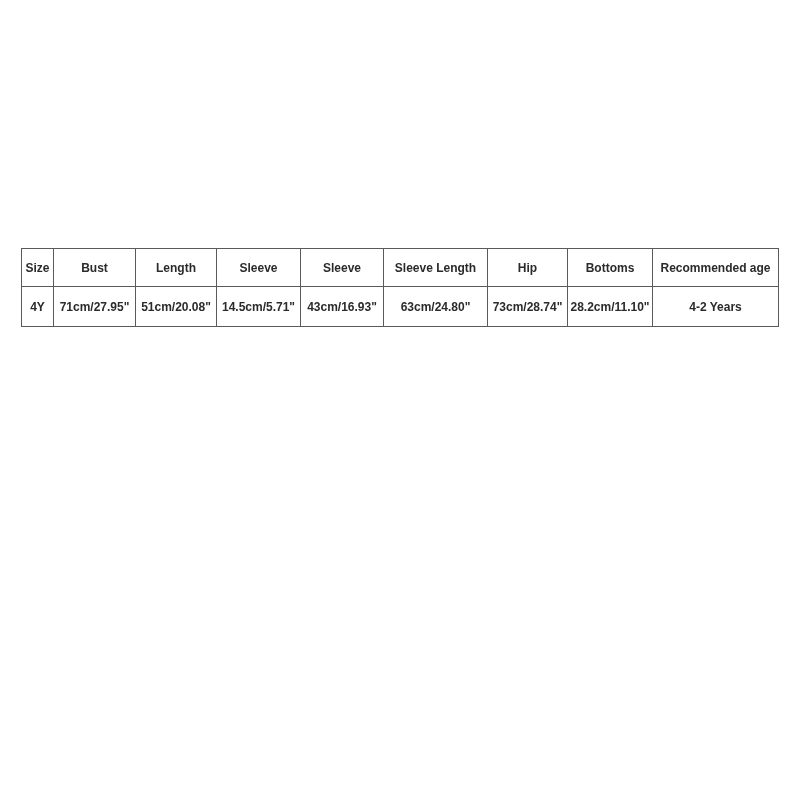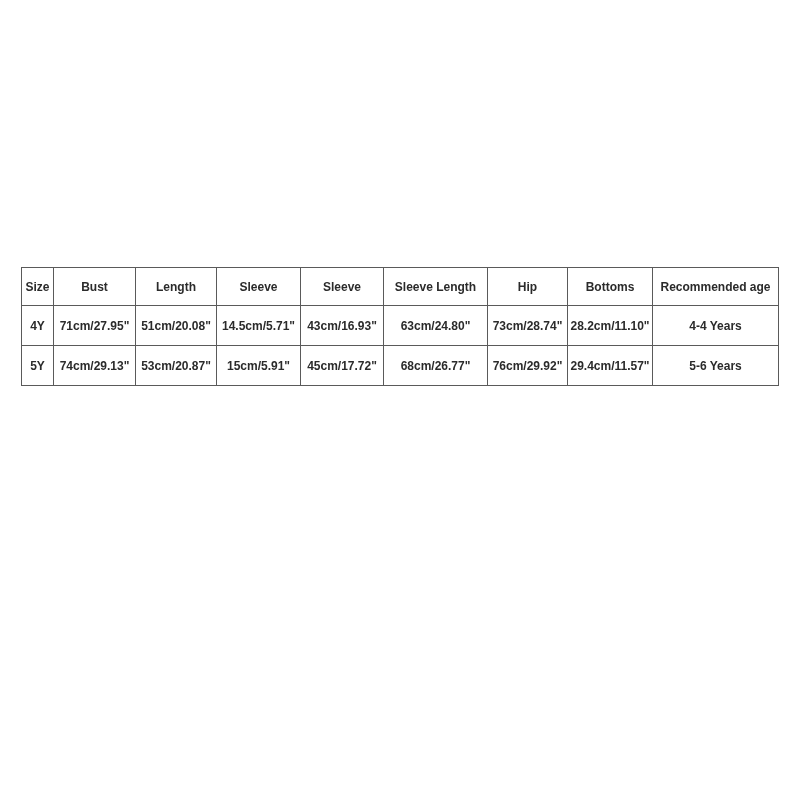--- a/index.html
+++ b/index.html
@@ -13,21 +13,21 @@
   .page {
     position: relative;
     width: 800px;
     height: 800px;
     background: #ffffff;
     overflow: hidden;
   }
   .table-wrap {
     position: absolute;
     left: 21px;
-    top: 267px;
+    top: 248px;
     width: 757px;
   }
   table.size-chart {
     border-collapse: collapse;
     table-layout: fixed;
     width: 757px;
   }
   table.size-chart th,
   table.size-chart td {
     border: 1px solid #5a5a5a;
@@ -85,29 +85,18 @@
       <tbody>
           <tr>
             <td>4Y</td>
             <td>71cm/27.95"</td>
             <td>51cm/20.08"</td>
             <td>14.5cm/5.71"</td>
             <td>43cm/16.93"</td>
             <td>63cm/24.80"</td>
             <td>73cm/28.74"</td>
             <td>28.2cm/11.10"</td>
-            <td>4-4 Years</td>
-          </tr>
-          <tr>
-            <td>5Y</td>
-            <td>74cm/29.13"</td>
-            <td>53cm/20.87"</td>
-            <td>15cm/5.91"</td>
-            <td>45cm/17.72"</td>
-            <td>68cm/26.77"</td>
-            <td>76cm/29.92"</td>
-            <td>29.4cm/11.57"</td>
-            <td>5-6 Years</td>
+            <td>4-2 Years</td>
           </tr>
         </tbody>
     </table>
   </div>
 </div>
 
 </body></html>

